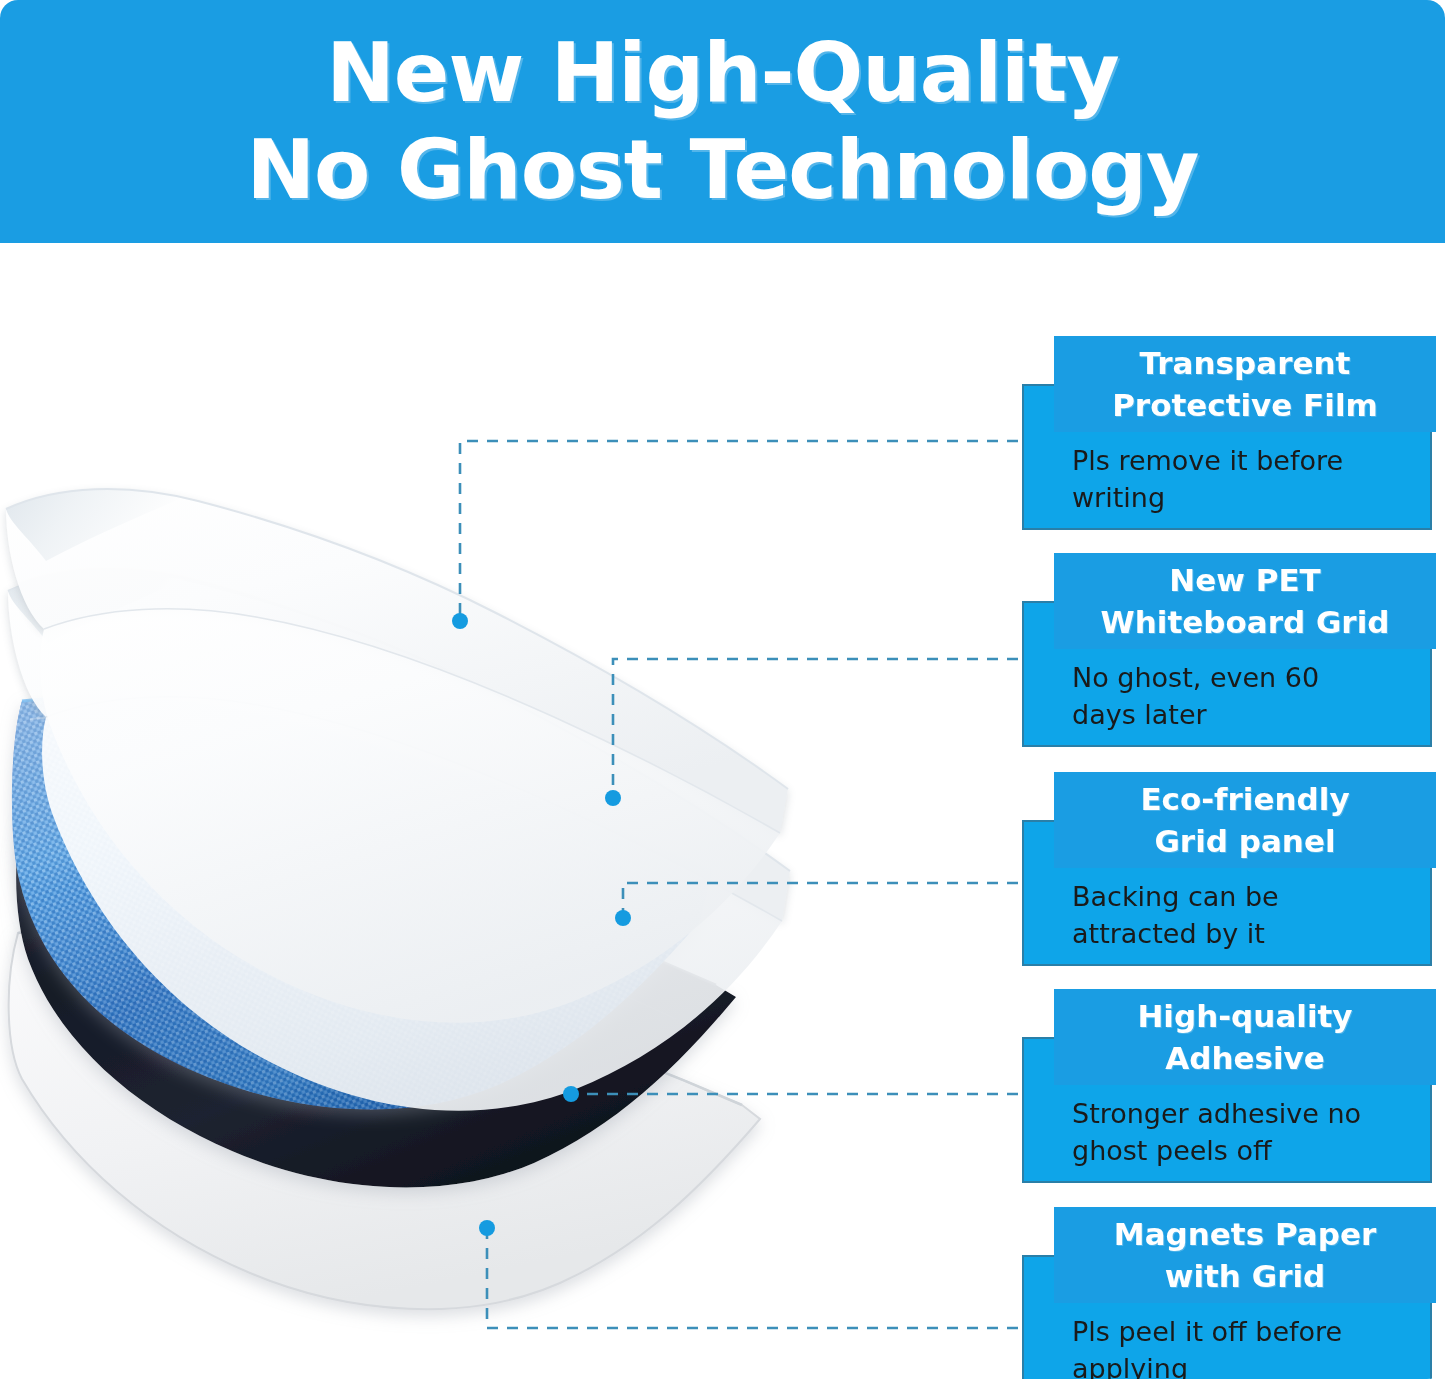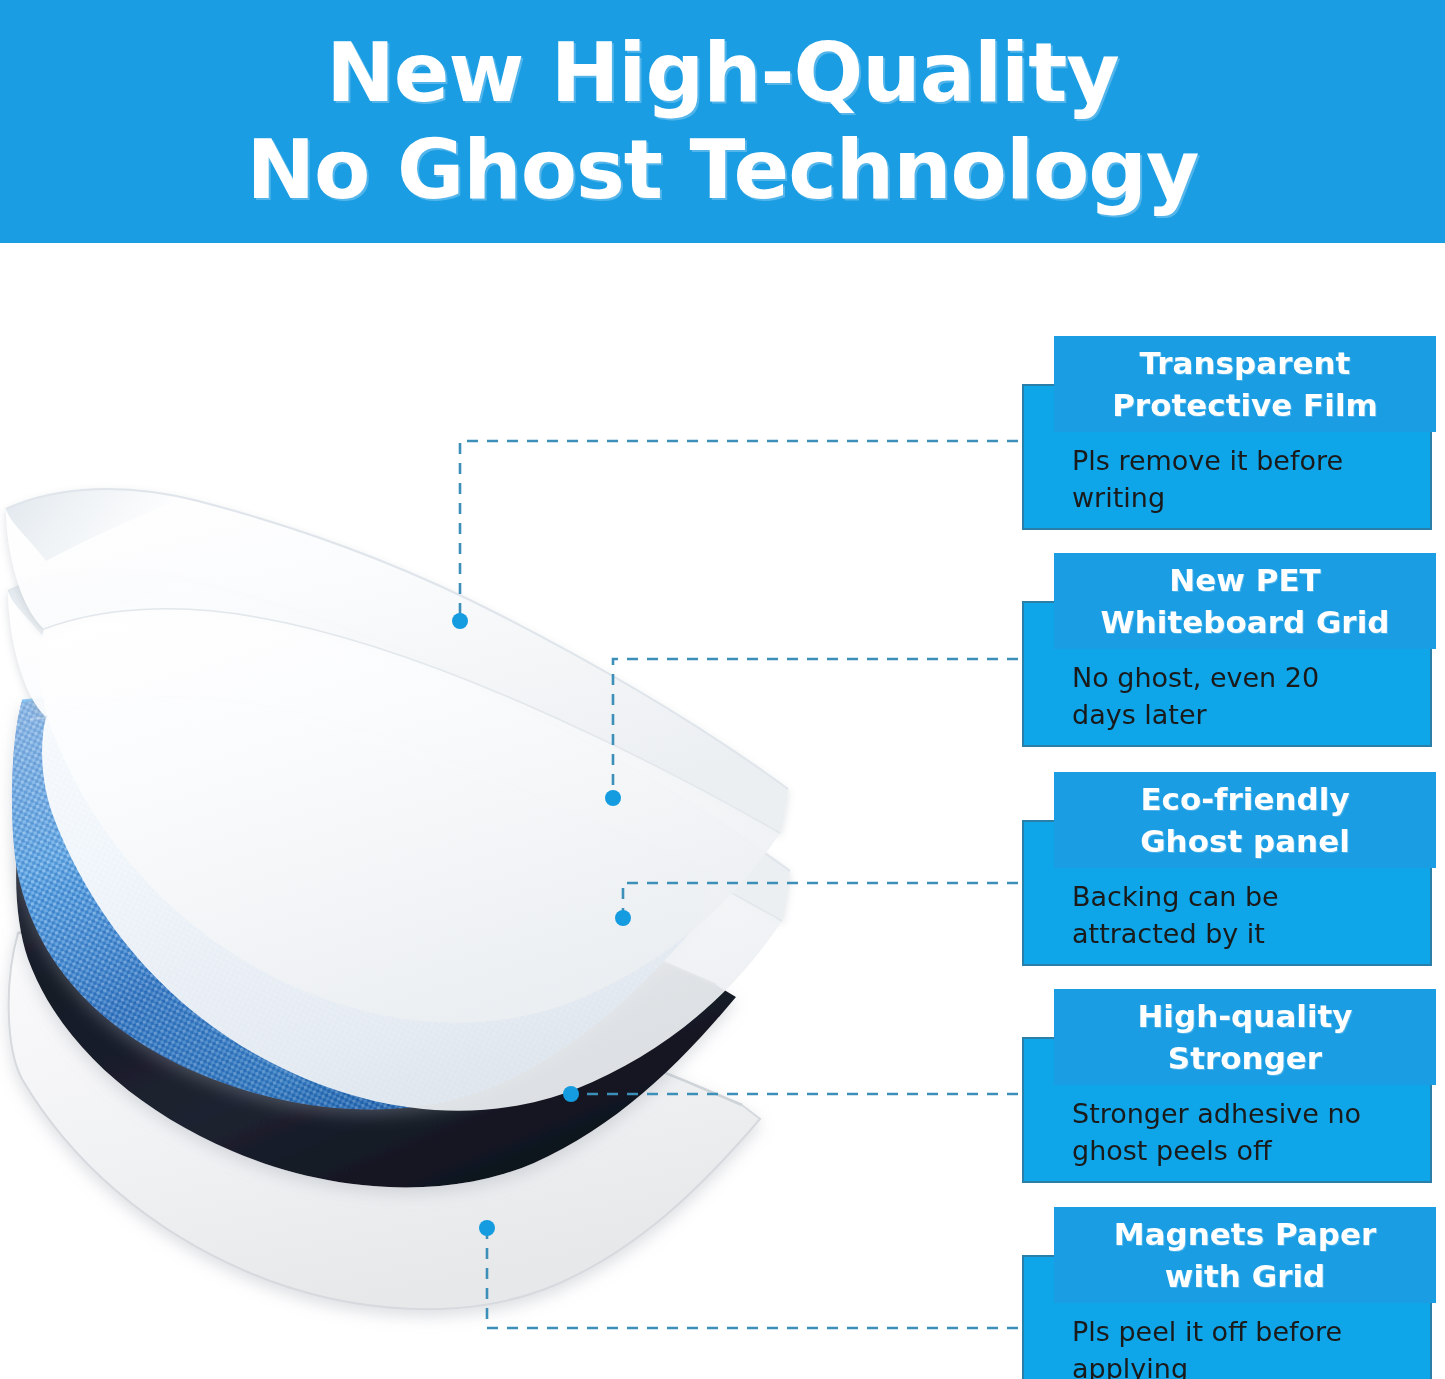--- a/index.html
+++ b/index.html
@@ -7,20 +7,21 @@
     padding: 0;
     background: #ffffff;
   }
   #page {
     position: relative;
     width: 1445px;
     height: 1379px;
     background: #ffffff;
     overflow: hidden;
     font-family: "Liberation Sans", sans-serif;
+    border-radius: 18px;
   }
 
   
   #header-banner {
     position: absolute;
     left: 0;
     top: 0;
     width: 1445px;
     height: 243px;
     background: #1A9DE3;
@@ -302,43 +303,43 @@
     <div class="callout-body">
       <span class="callout-desc">Pls remove it before
 writing</span>
     </div>
     <div class="callout-header">Transparent
 Protective Film</div>
   </div>
 
   <div class="callout" style="left:1018px; top:553px;">
     <div class="callout-body">
-      <span class="callout-desc">No ghost, even 20
+      <span class="callout-desc">No ghost, even 60
 days later</span>
     </div>
     <div class="callout-header">New PET
 Whiteboard Grid</div>
   </div>
 
   <div class="callout" style="left:1018px; top:772px;">
     <div class="callout-body">
       <span class="callout-desc">Backing can be
 attracted by it</span>
     </div>
     <div class="callout-header">Eco-friendly
-Ghost panel</div>
+Grid panel</div>
   </div>
 
   <div class="callout" style="left:1018px; top:989px;">
     <div class="callout-body">
       <span class="callout-desc">Stronger adhesive no
 ghost peels off</span>
     </div>
     <div class="callout-header">High-quality
-Stronger</div>
+Adhesive</div>
   </div>
 
   <div class="callout" style="left:1018px; top:1207px;">
     <div class="callout-body">
       <span class="callout-desc">Pls peel it off before
 applying</span>
     </div>
     <div class="callout-header">Magnets Paper
 with Grid</div>
   </div>

